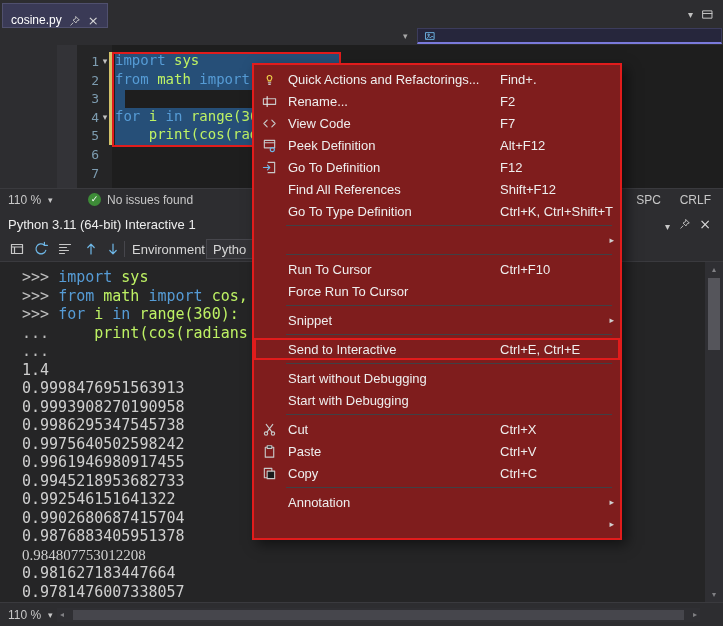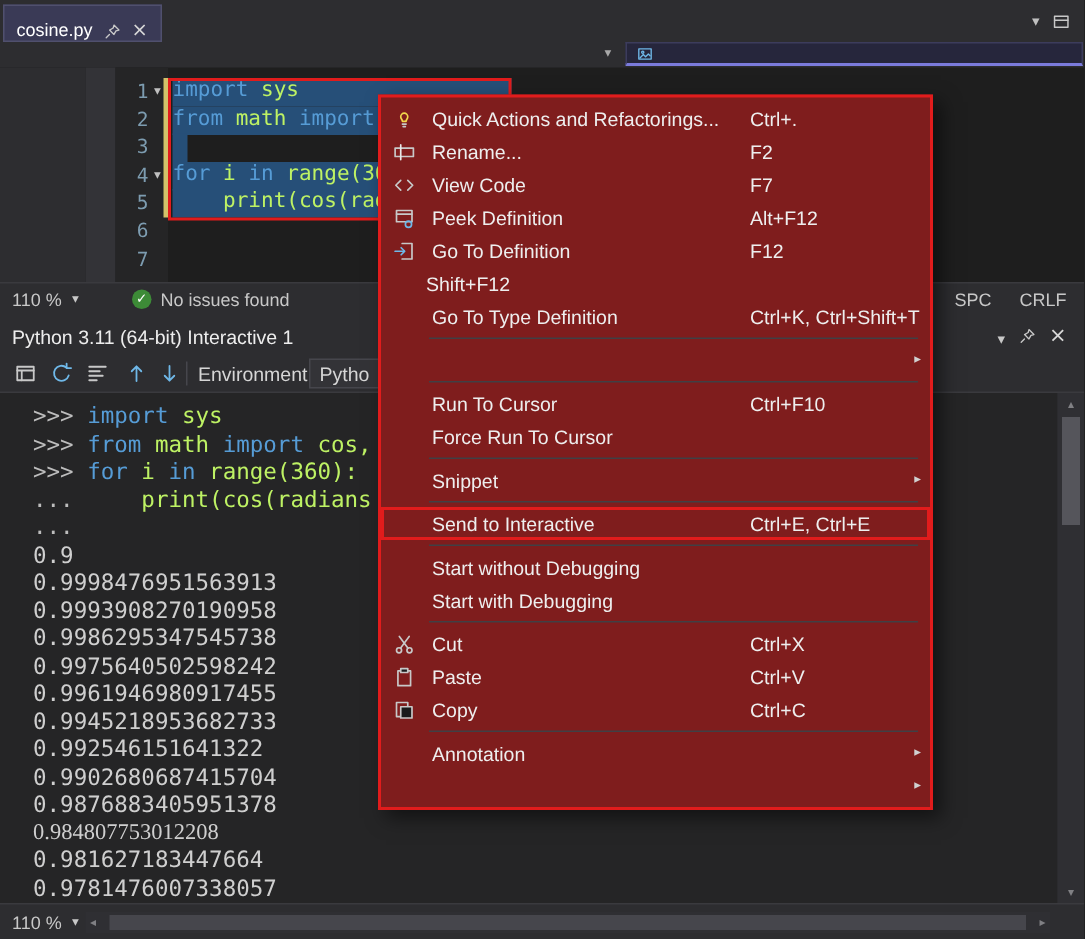--- a/index.html
+++ b/index.html
@@ -208,21 +208,21 @@
     <span id="env-combo">Pytho</span>
   </div>
 
   <div id="repl">
     <div id="repl-lines">
         <div class="repl-line" style="top: 6px;"><span class="tok-pr">&gt;&gt;&gt; </span><span class="tok-kw">import</span><span class="tok-pl"> sys</span></div>
         <div class="repl-line" style="top: 24.5px;"><span class="tok-pr">&gt;&gt;&gt; </span><span class="tok-kw">from</span><span class="tok-pl"> math </span><span class="tok-kw">import</span><span class="tok-pl"> cos,</span></div>
         <div class="repl-line" style="top: 43px;"><span class="tok-pr">&gt;&gt;&gt; </span><span class="tok-kw">for</span><span class="tok-pl"> i </span><span class="tok-kw">in</span><span class="tok-pl"> range(360):</span></div>
         <div class="repl-line" style="top: 61.5px;"><span class="tok-pr">...</span><span class="tok-pl">     print(cos(radians</span></div>
         <div class="repl-line" style="top: 80px;"><span class="tok-pr">...</span></div>
-        <div class="repl-line" style="top: 98.5px;"><span class="tok-out">0.9</span></div>
+        <div class="repl-line" style="top: 98.5px;"><span class="tok-out">1.4</span></div>
         <div class="repl-line" style="top: 117px;"><span class="tok-out">0.9998476951563913</span></div>
         <div class="repl-line" style="top: 135.5px;"><span class="tok-out">0.9993908270190958</span></div>
         <div class="repl-line" style="top: 154px;"><span class="tok-out">0.9986295347545738</span></div>
         <div class="repl-line" style="top: 172.5px;"><span class="tok-out">0.9975640502598242</span></div>
         <div class="repl-line" style="top: 191px;"><span class="tok-out">0.9961946980917455</span></div>
         <div class="repl-line" style="top: 209.5px;"><span class="tok-out">0.9945218953682733</span></div>
         <div class="repl-line" style="top: 228px;"><span class="tok-out">0.992546151641322</span></div>
         <div class="repl-line" style="top: 246.5px;"><span class="tok-out">0.9902680687415704</span></div>
         <div class="repl-line" style="top: 265px;"><span class="tok-out">0.9876883405951378</span></div>
         <div class="repl-line" style="top: 283.5px; font-family: Liberation Serif, serif;"><span class="tok-out">0.984807753012208</span></div>
@@ -250,21 +250,21 @@
   <div id="context-menu">
     <div id="context-menu-items">
         <div class="menu-item">
           <span class="menu-icon">
             <svg width="16" height="16" viewBox="0 0 16 16" fill="none" stroke="#c8c8c8" stroke-width="1.2" stroke-linecap="round" stroke-linejoin="round">
               <path d="M5.5 6.2a2.5 2.5 0 1 1 5 0c0 1.6-1.2 2-1.2 3.3H6.7C6.7 8.2 5.5 7.8 5.5 6.2z" stroke="#f2d74c"></path>
               <path d="M6.7 11.4h2.6M7.2 13.2h1.6"></path>
             </svg>
           </span>
           <span class="menu-label">Quick Actions and Refactorings...</span>
-          <span class="menu-shortcut">Ctrl+.</span>
+          <span class="menu-shortcut">Find+.</span>
           <span class="menu-arrow glyph"></span>
         </div>
         <div class="menu-item">
           <span class="menu-icon">
             <svg width="16" height="16" viewBox="0 0 16 16" fill="none" stroke="#c8c8c8" stroke-width="1.2" stroke-linecap="round" stroke-linejoin="round">
               <rect x="1.5" y="5" width="13" height="6"></rect>
               <path d="M5.5 2.8v10.4" stroke="#e8e8e8"></path>
             </svg>
           </span>
           <span class="menu-label">Rename...</span>
@@ -300,20 +300,21 @@
               <path d="M1.5 8h6.5" stroke="#6fb8e8"></path>
               <path d="M5.8 5.5L8.3 8l-2.5 2.5" stroke="#6fb8e8"></path>
             </svg>
           </span>
           <span class="menu-label">Go To Definition</span>
           <span class="menu-shortcut">F12</span>
           <span class="menu-arrow glyph"></span>
         </div>
         <div class="menu-item">
           <span class="menu-icon"></span>
+          <span class="menu-label">Find All References</span>
           <span class="menu-shortcut">Shift+F12</span>
           <span class="menu-arrow glyph"></span>
         </div>
         <div class="menu-item">
           <span class="menu-icon"></span>
           <span class="menu-label">Go To Type Definition</span>
           <span class="menu-shortcut">Ctrl+K, Ctrl+Shift+T</span>
           <span class="menu-arrow glyph"></span>
         </div>
         <div class="menu-sep"></div>

